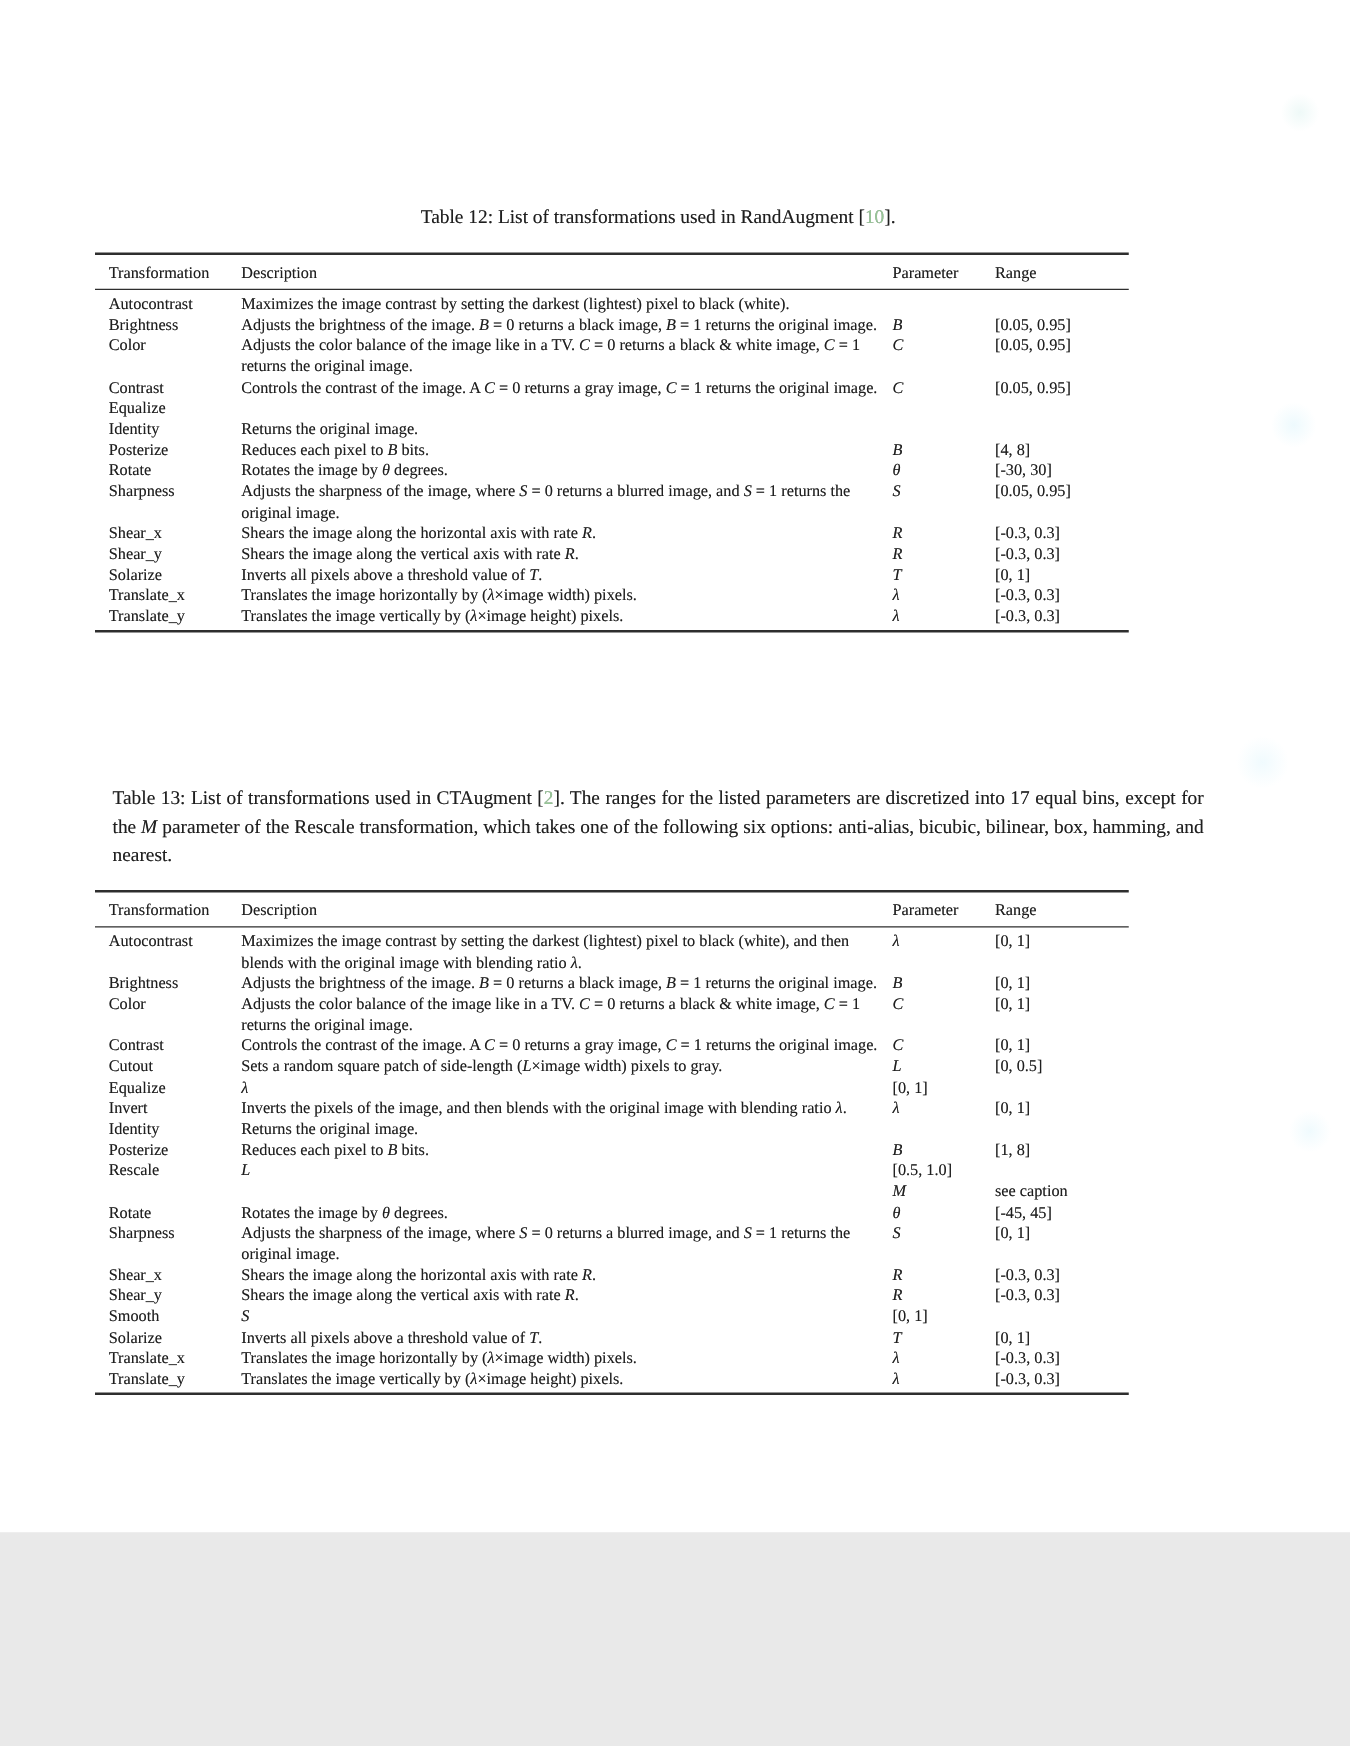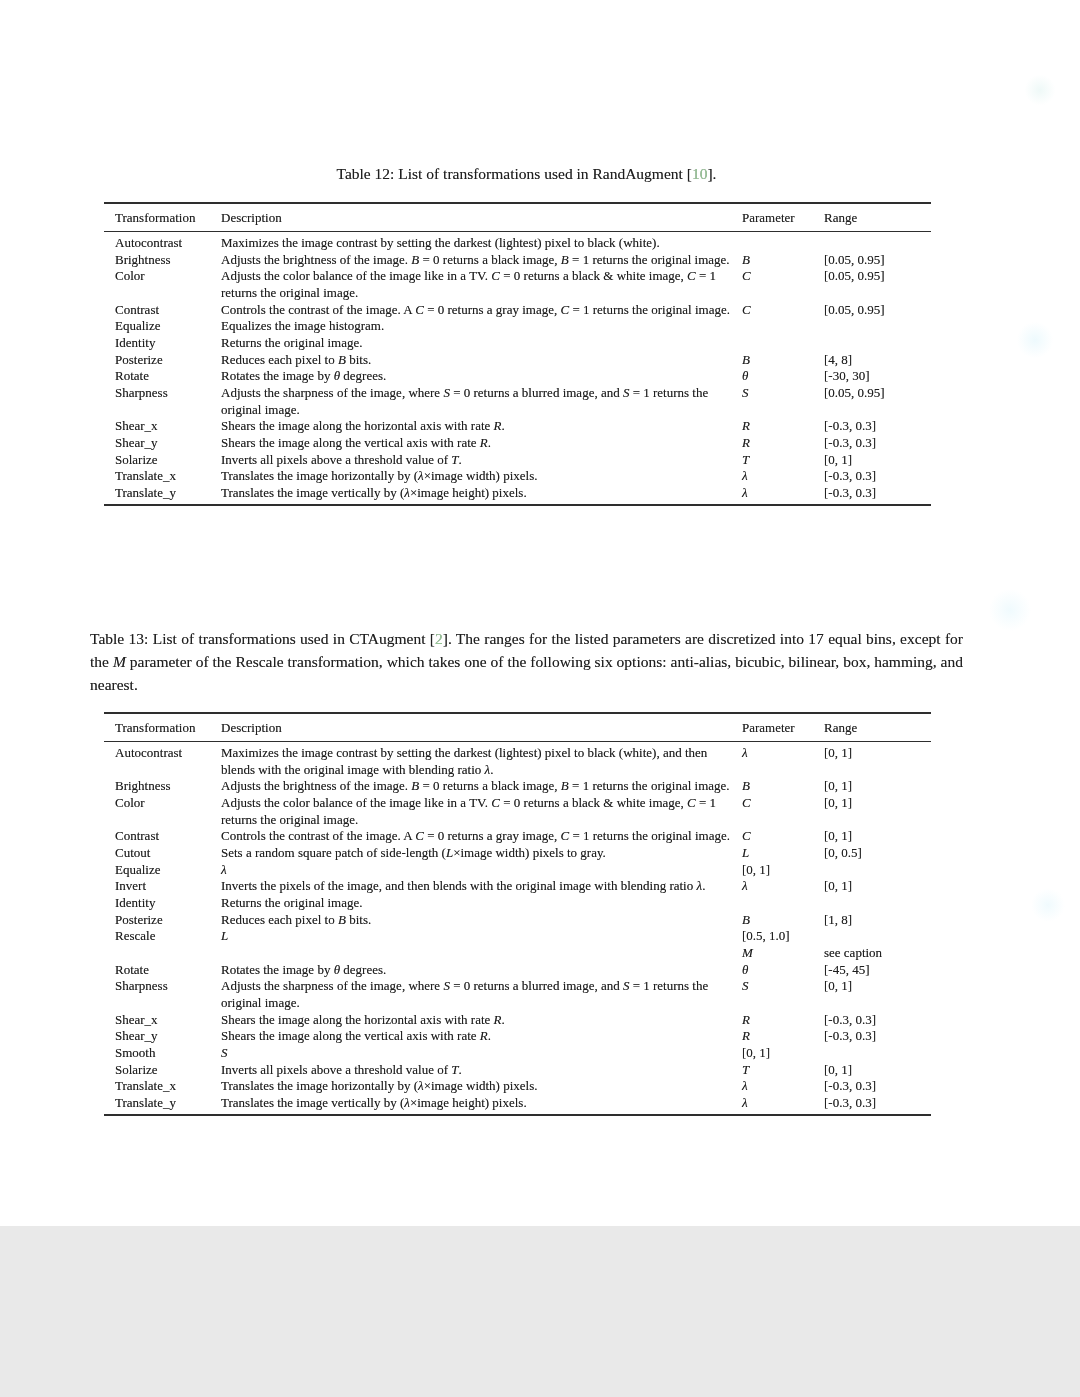--- a/index.html
+++ b/index.html
@@ -22,21 +22,21 @@
   }
   .page *{text-shadow:0 0 .5px rgba(45,45,45,.55);}
   .caption{
     position:absolute;left:90px;width:873px;
     font-size:15.5px;line-height:23px;margin:0;
   }
   .cap12{top:162px;text-align:center;}
   .cap13{top:627px;text-align:justify;}
   .cite{color:#96c696;text-decoration:none;cursor:pointer;}
   .mi{font-style:italic;font-family:"Liberation Serif","DejaVu Serif",serif;}
-  .tbl{position:absolute;left:104px;width:827px;}
+  .tbl{position:absolute;left:76px;width:827px;}
   .tbl12{top:202px;}
   .tbl13{top:712px;}
   .rule{width:100%;background:#2e2e2e;}
   .rule.heavy{height:2px;}
   .rule.light{height:1.5px;}
   .thead,.trow{
     display:grid;
     grid-template-columns:117px 521px 82px 107px;
     font-size:13px;line-height:16.65px;
   }
@@ -82,21 +82,20 @@
           <div class="c4">[0.05, 0.95]</div>
         </div>
         <div class="trow">
           <div class="c1">Contrast</div>
           <div class="c2">Controls the contrast of the image. A <i class="mi">C</i> = 0 returns a gray image, <i class="mi">C</i> = 1 returns the original image.</div>
           <div class="c3 mi">C</div>
           <div class="c4">[0.05, 0.95]</div>
         </div>
         <div class="trow">
           <div class="c1">Equalize</div>
-          <div class="c2">Equalizes the image histogram.</div>
           <div class="c3 mi"></div>
           <div class="c4"></div>
         </div>
         <div class="trow">
           <div class="c1">Identity</div>
           <div class="c2">Returns the original image.</div>
           <div class="c3 mi"></div>
           <div class="c4"></div>
         </div>
         <div class="trow">

